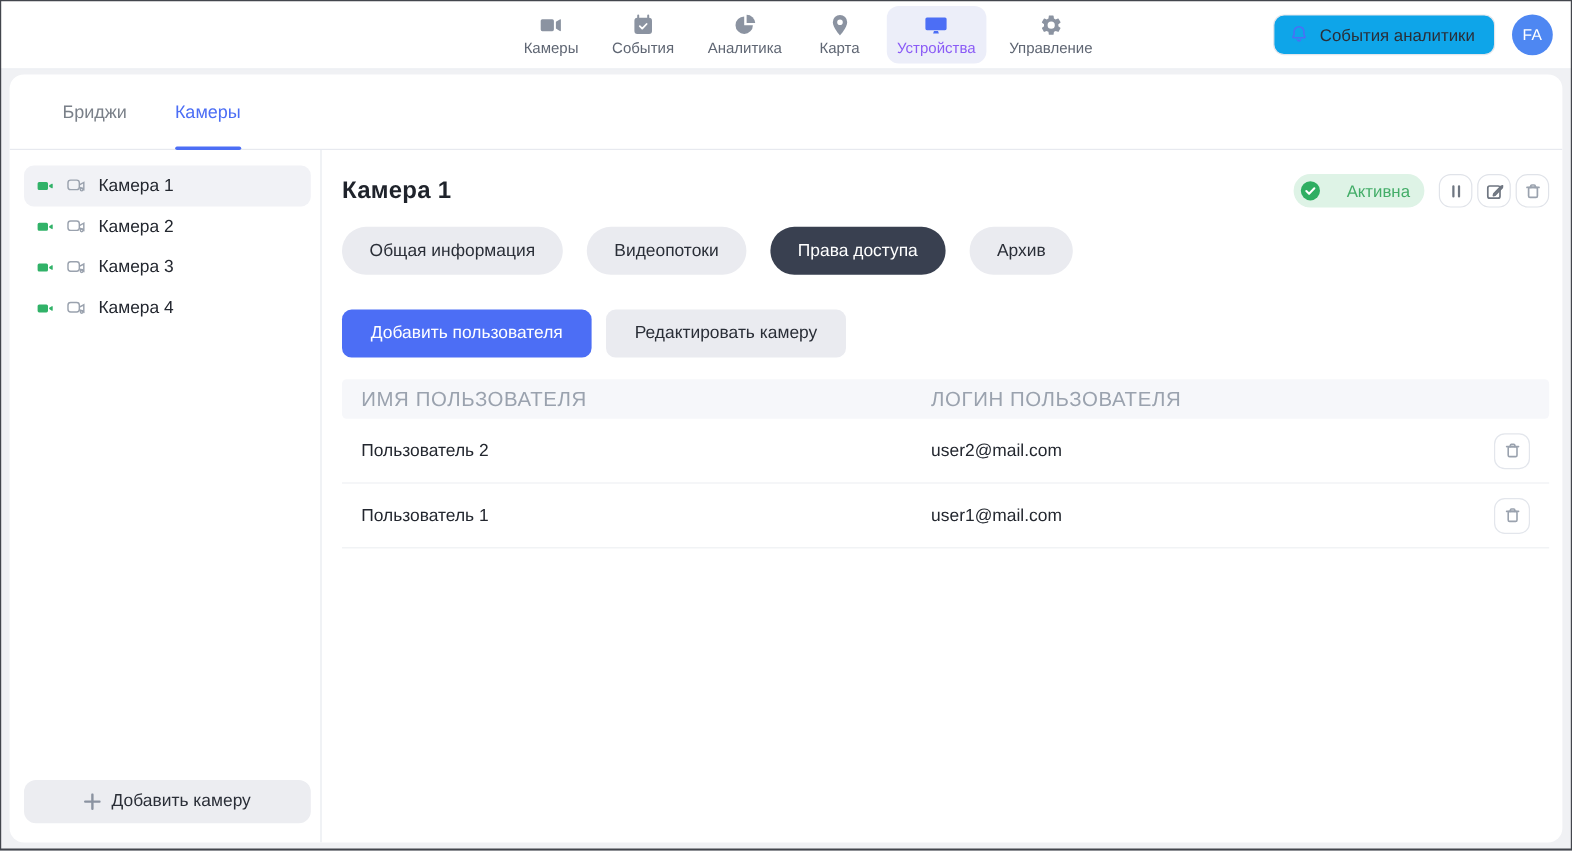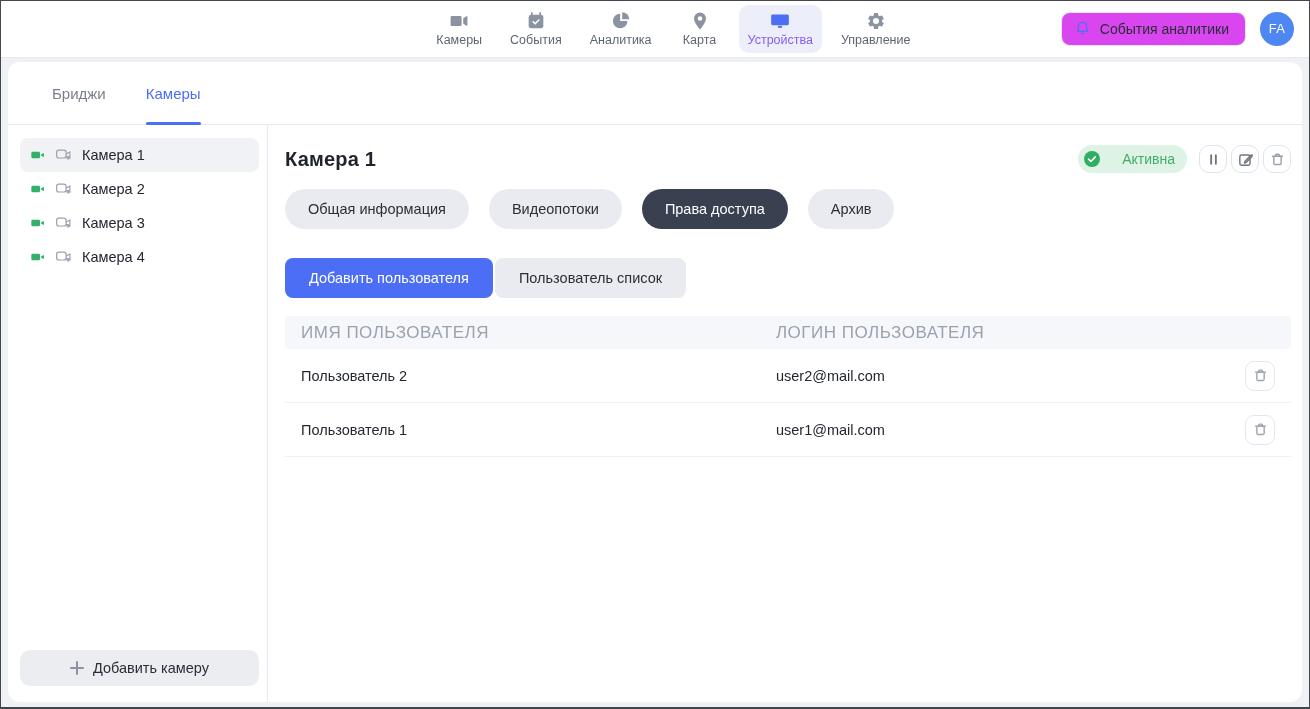--- a/index.html
+++ b/index.html
@@ -24,21 +24,21 @@
   .nav{flex:1;display:flex;justify-content:center;align-items:center;gap:10px;}
   .nav-item{display:flex;flex-direction:column;align-items:center;justify-content:center;gap:3px;
     padding:5px 9px;border:none;background:transparent;border-radius:10px;cursor:pointer;min-width:58px;height:48px;}
   .nav-item svg{width:20px;height:20px;fill:#8b93a1;}
   .nav-item .nav-label{font-size:12.5px;color:#5f6673;line-height:1;white-space:nowrap;}
   .nav-item.active{background:var(--nav-active-bg);}
   .nav-item.active svg{fill:var(--accent);}
   .nav-item.active .nav-label{color:#8b5cf6;}
   .topbar-right{display:flex;align-items:center;gap:14px;}
   .analytics-btn{display:flex;align-items:center;gap:9px;height:34px;padding:0 16px 0 12px;
-    background:#d946ef;border:1px solid #e3e6ec;border-radius:9px;font-size:14px;color:#2a2e37;cursor:pointer;}
+    background:#0ea5e9;border:1px solid #e3e6ec;border-radius:9px;font-size:14px;color:#2a2e37;cursor:pointer;}
   .analytics-btn svg{width:17px;height:17px;stroke:var(--accent);fill:none;stroke-width:1.8;stroke-linecap:round;stroke-linejoin:round;}
   .avatar{width:34px;height:34px;border-radius:50%;background:var(--avatar-bg);color:#fff;font-size:13px;
     display:flex;align-items:center;justify-content:center;letter-spacing:.3px;cursor:pointer;}
 
   
   .card{position:absolute;left:8px;right:8px;top:62px;bottom:7px;background:var(--card-bg);
     border-radius:12px;display:flex;flex-direction:column;overflow:hidden;}
   .tabs-row{height:63px;display:flex;align-items:center;gap:40px;padding:0 0 0 44px;border-bottom:1px solid var(--border);flex:0 0 auto;}
   .tab{position:relative;height:100%;display:flex;align-items:center;font-size:15px;color:#7a8089;cursor:pointer;background:none;border:none;}
   .tab.active{color:var(--accent);}
@@ -70,21 +70,21 @@
   .icon-btn{width:28px;height:28px;border-radius:10px;border:1px solid #e0e3e9;background:#fff;cursor:pointer;
     display:flex;align-items:center;justify-content:center;}
   .icon-btn svg{width:15px;height:15px;stroke:#6f7681;fill:none;stroke-width:1.7;stroke-linecap:round;stroke-linejoin:round;}
   .icon-btn.light svg{stroke:#9aa2ae;}
 
   .pill-tabs{display:flex;gap:20px;margin-top:16px;}
   .pill{height:40px;padding:0 23px;border-radius:20px;background:var(--pill-bg);border:none;cursor:pointer;
     font-size:14.5px;color:#2a2e37;white-space:nowrap;}
   .pill.active{background:var(--dark-pill);color:#fff;}
 
-  .action-row{display:flex;gap:2px;margin-top:29px;}
+  .action-row{display:flex;gap:12px;margin-top:29px;}
   .btn{height:40px;padding:0 24px;border-radius:8px;border:none;cursor:pointer;font-size:14.5px;white-space:nowrap;}
   .btn-primary{background:var(--accent);color:#fff;}
   .btn-secondary{background:var(--pill-bg);color:#2a2e37;}
 
   .table{margin-top:18px;display:flex;flex-direction:column;}
   .thead{display:flex;align-items:center;height:33px;background:#f6f7fa;border-radius:4px;}
   .th{font-size:17px;letter-spacing:.5px;color:var(--th-gray);text-transform:uppercase;font-weight:400;}
   .col-name{flex:0 0 48.8%;padding-left:16px;}
   .col-login{flex:1;}
   .col-actions{flex:0 0 46px;}
@@ -264,21 +264,21 @@
 
       <div class="pill-tabs">
         <button class="pill">Общая информация</button>
         <button class="pill">Видеопотоки</button>
         <button class="pill active">Права доступа</button>
         <button class="pill">Архив</button>
       </div>
 
       <div class="action-row">
         <button class="btn btn-primary">Добавить пользователя</button>
-        <button class="btn btn-secondary">Пользователь список</button>
+        <button class="btn btn-secondary">Редактировать камеру</button>
       </div>
 
       <div class="table">
         <div class="thead">
           <span class="th col-name">ИМЯ ПОЛЬЗОВАТЕЛЯ</span>
           <span class="th col-login">ЛОГИН ПОЛЬЗОВАТЕЛЯ</span>
           <span class="th col-actions"></span>
         </div>
 
         <div class="trow">

